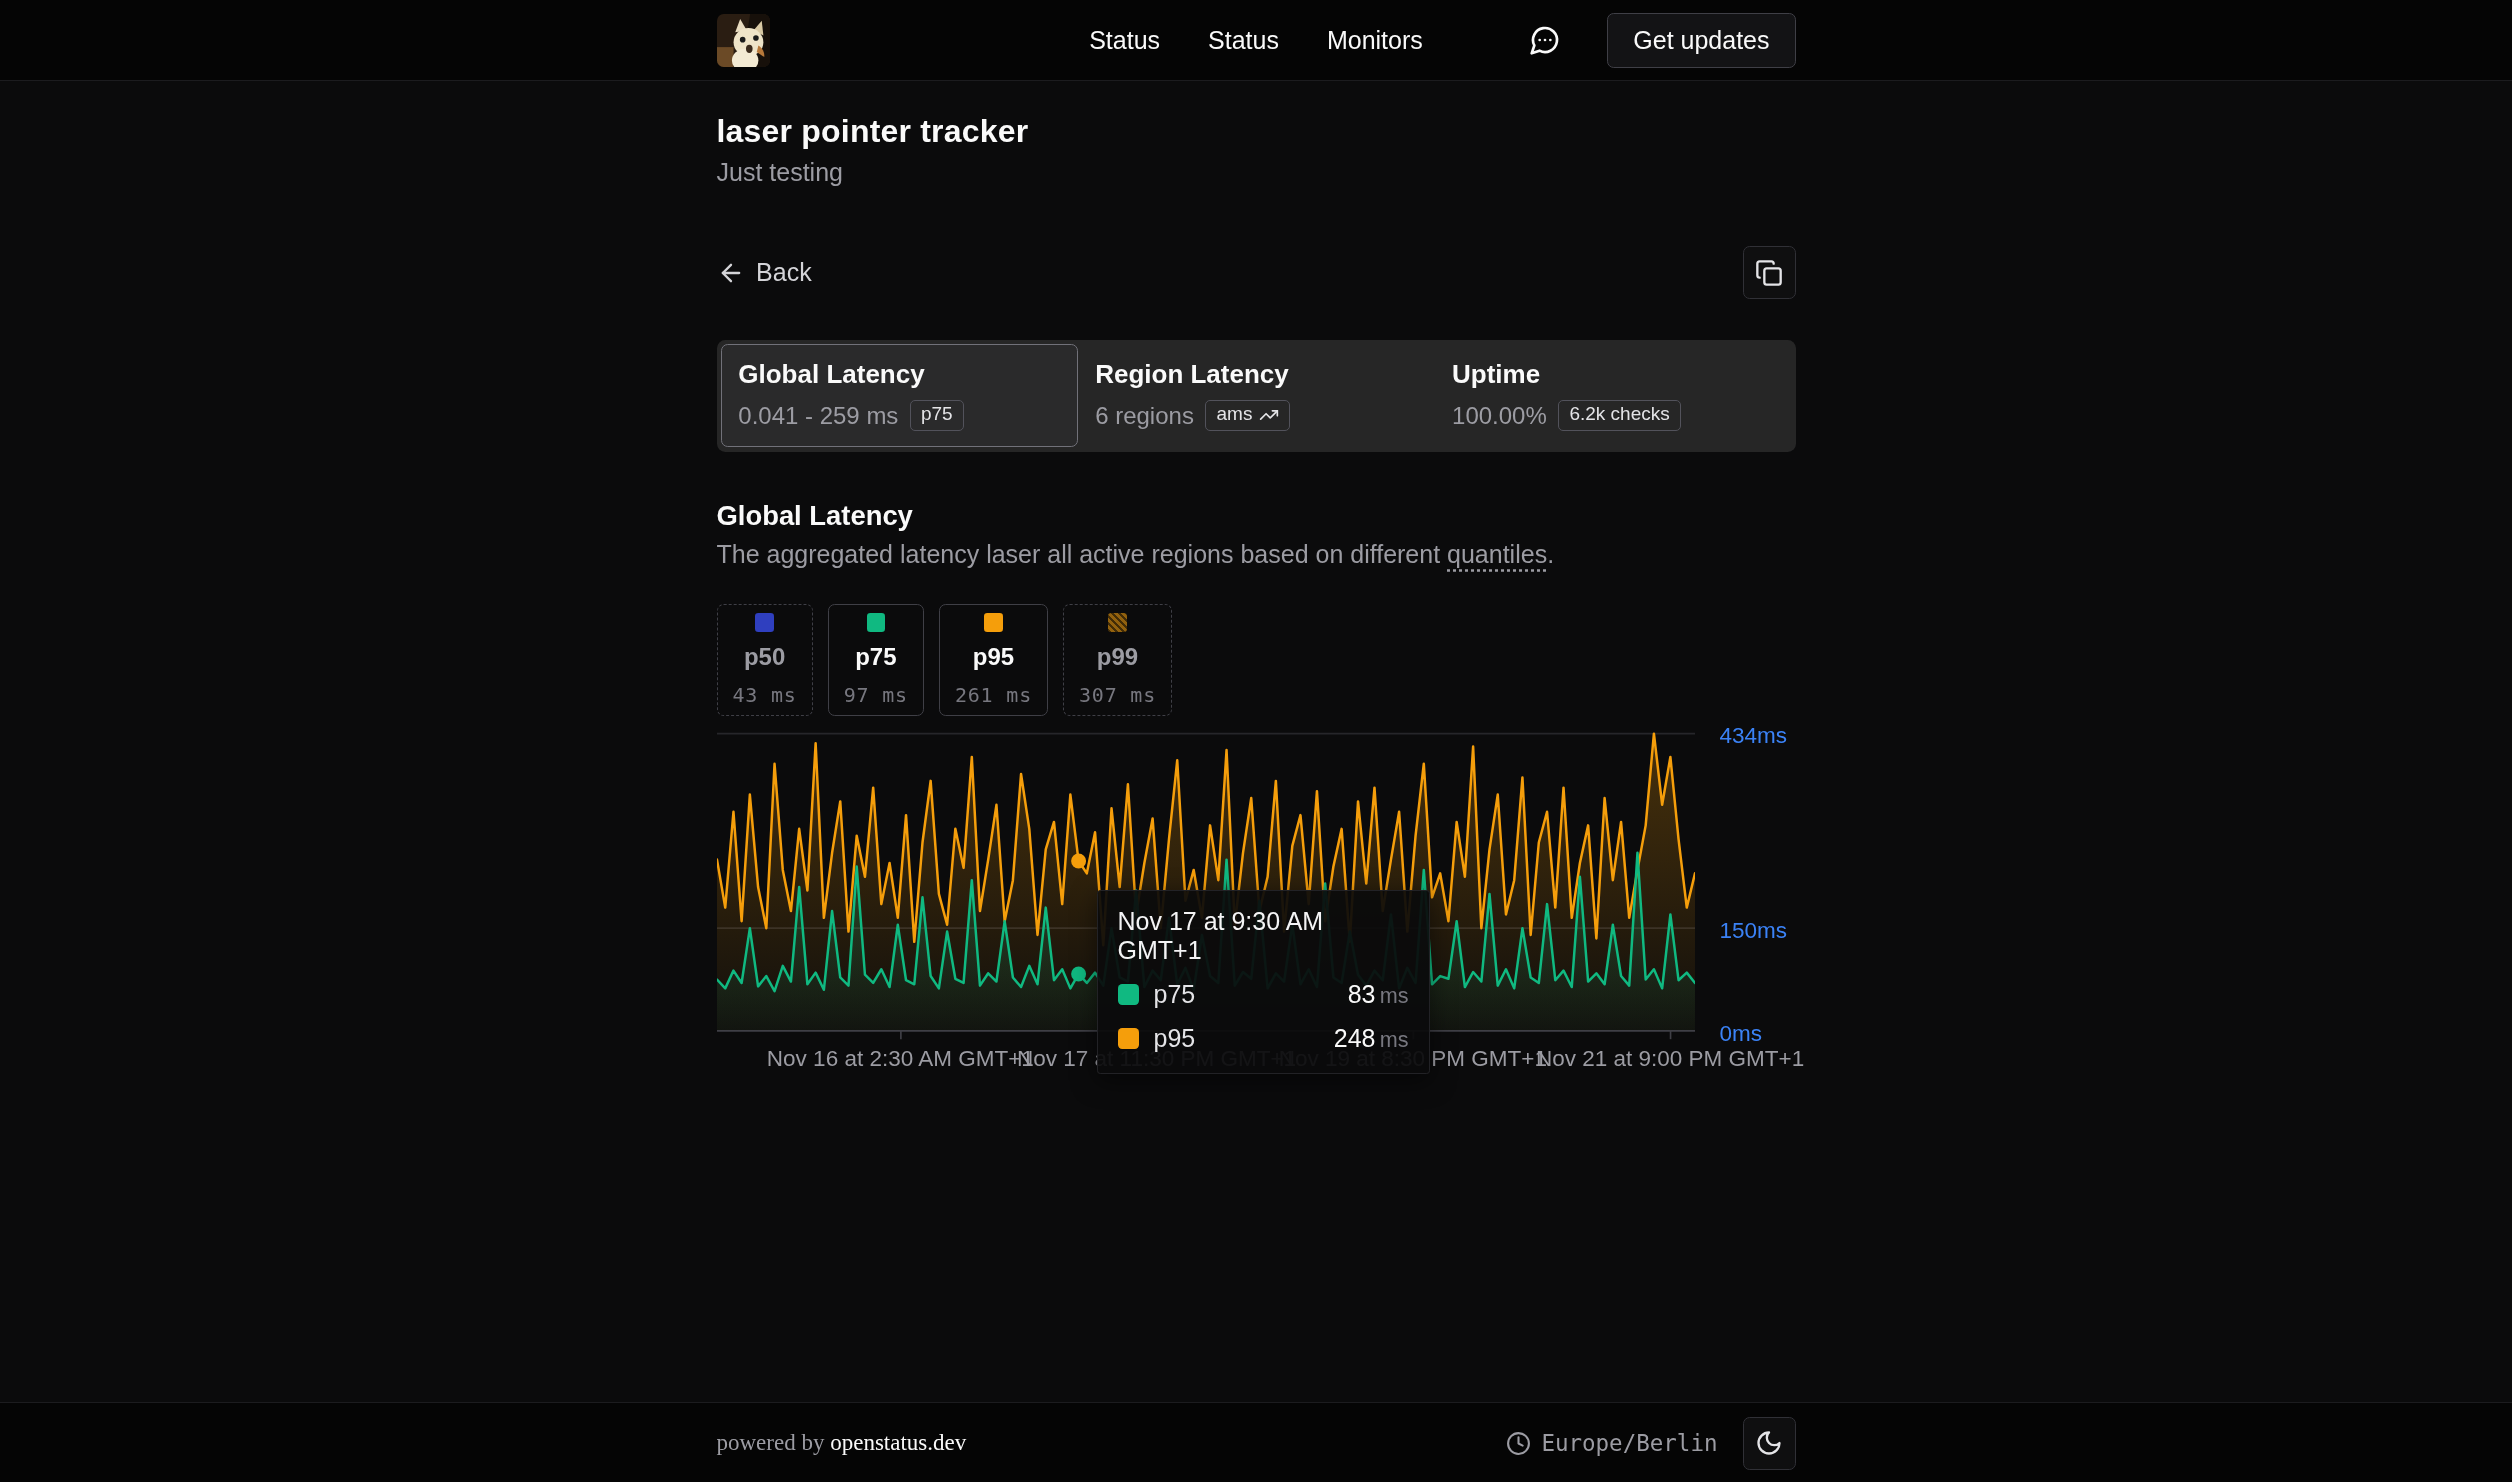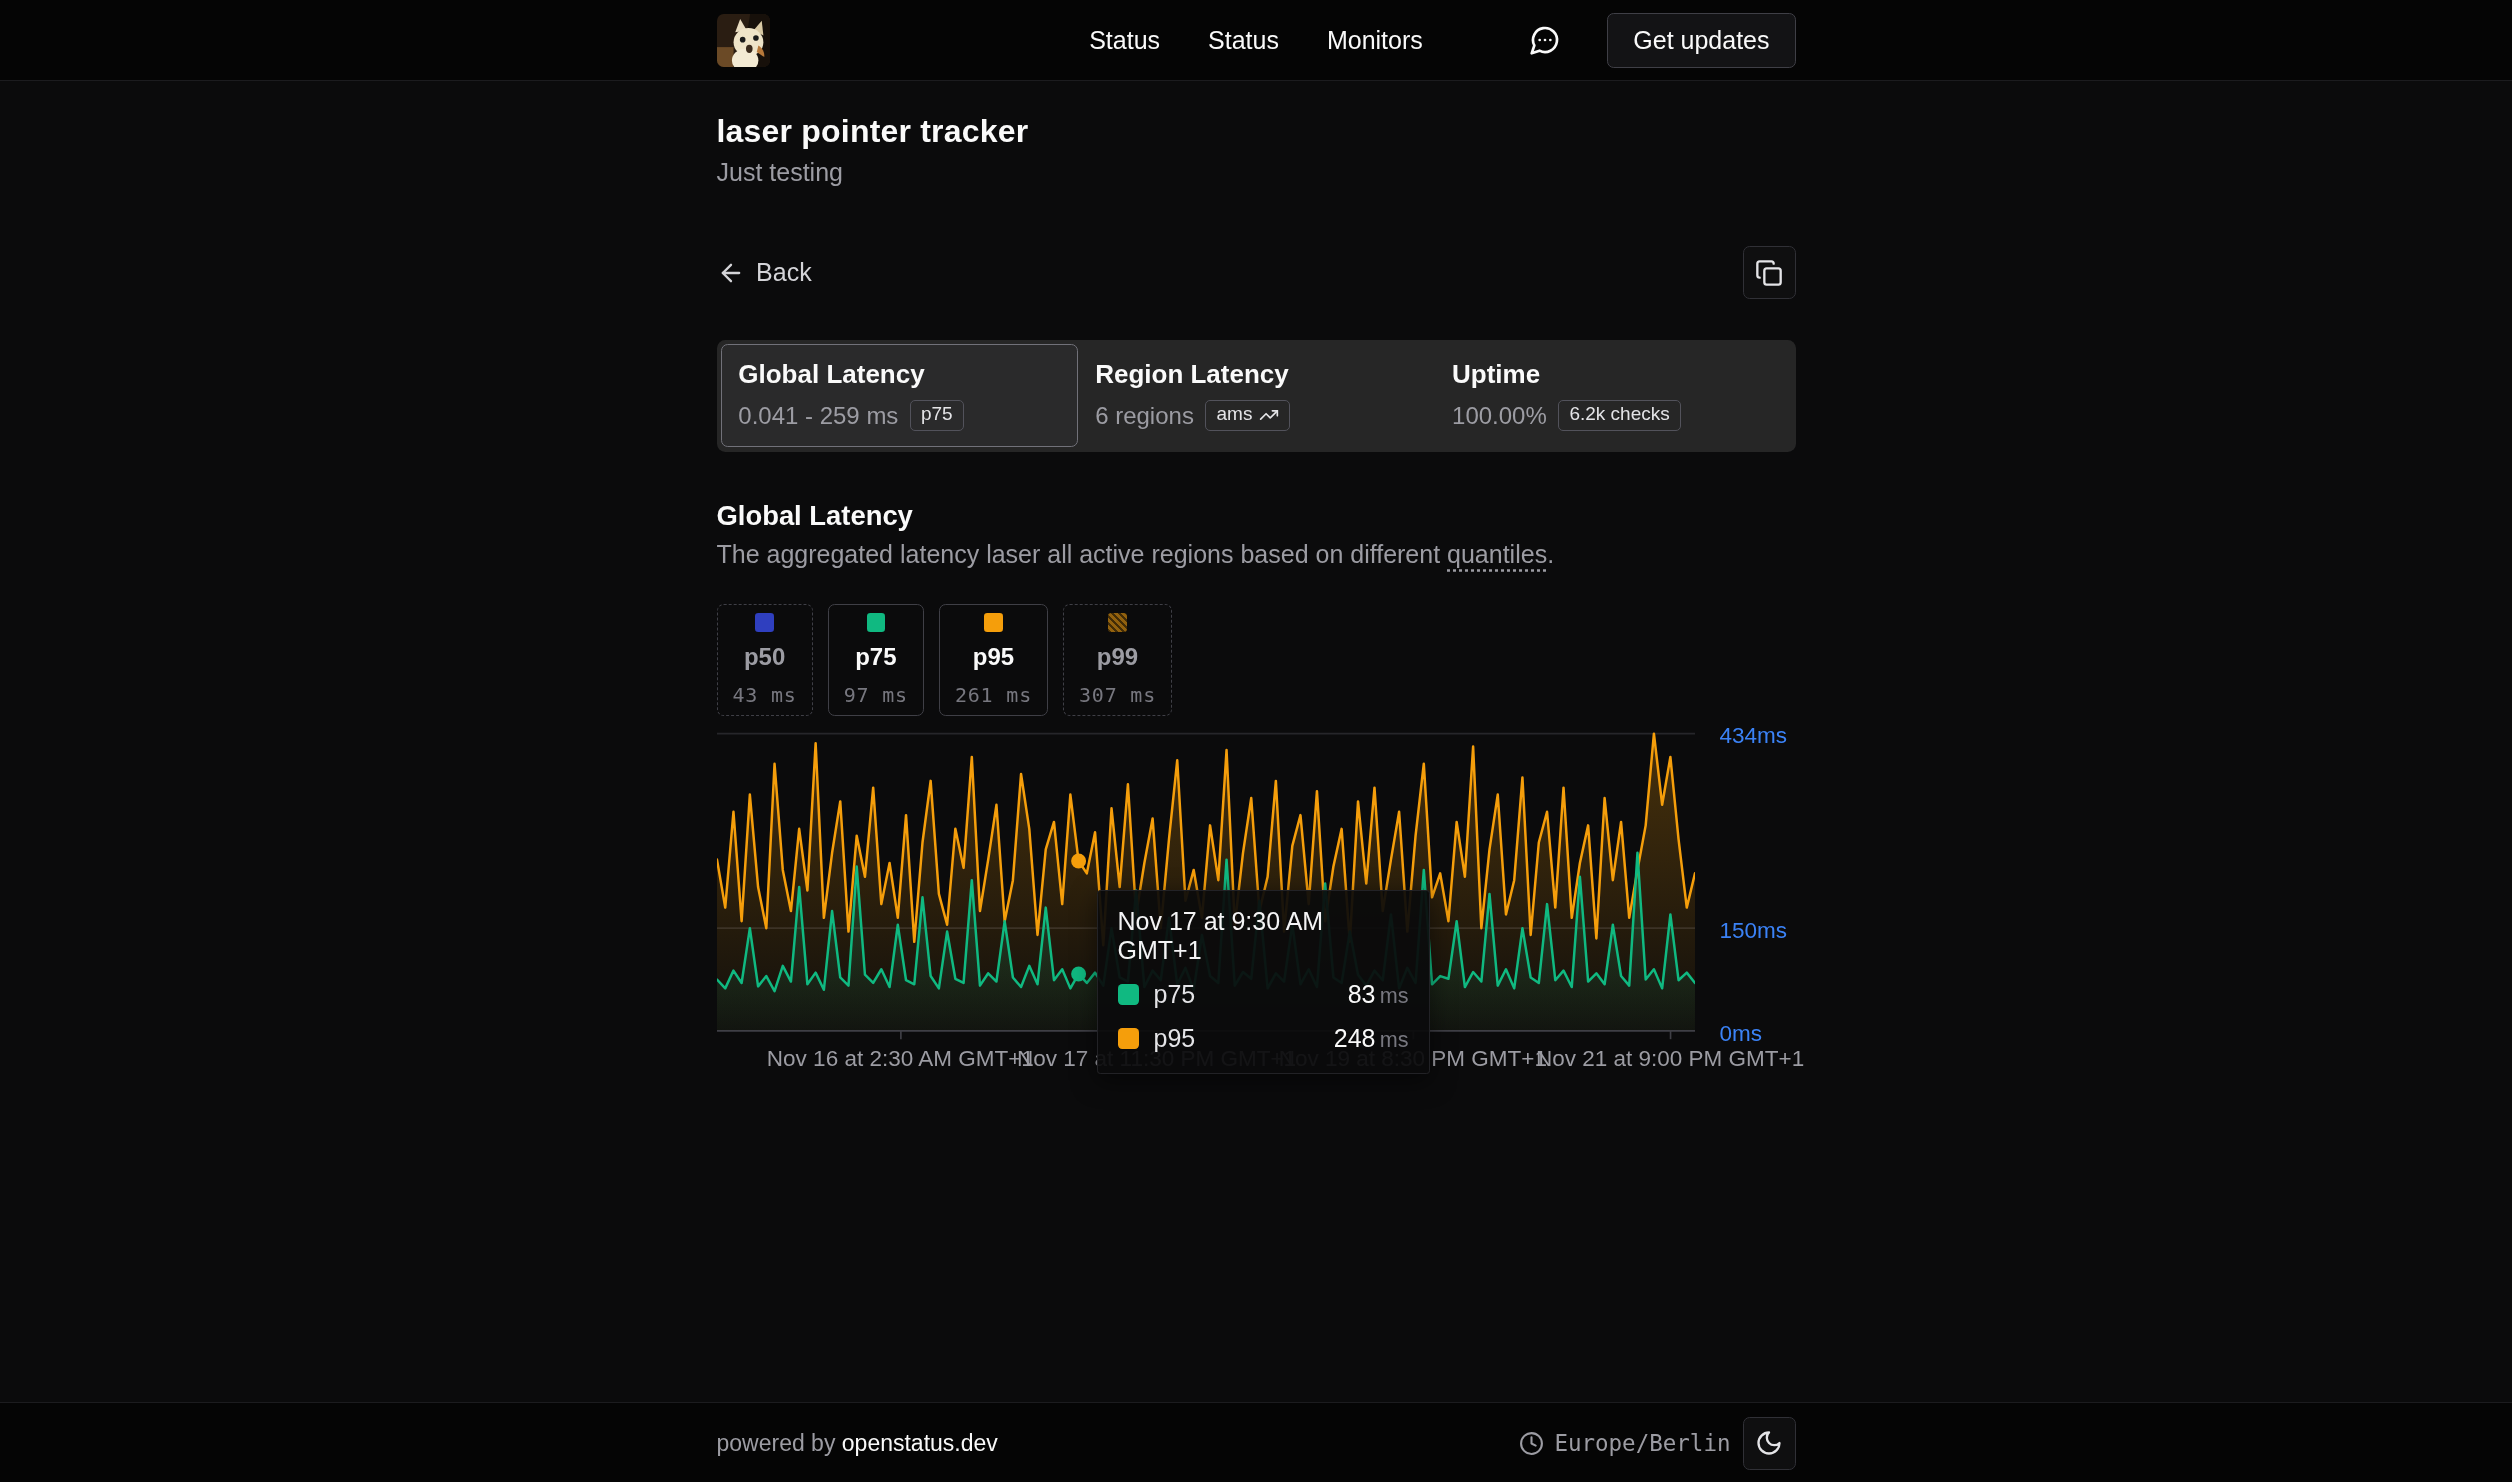--- a/index.html
+++ b/index.html
@@ -92,23 +92,23 @@
   .tooltip-title { font-size:25px; color:#f4f4f5; font-weight:400; }
   .tooltip-row { margin-top:15px; display:flex; align-items:center; gap:15px; }
   .tt-swatch { width:21px; height:21px; border-radius:4.2px; flex:0 0 auto; }
   .tt-label { font-size:25px; color:#e4e4e7; }
   .tt-value { margin-left:auto; font-size:25px; color:#fafafa; }
   .tt-unit { font-size:21.6px; color:#77777f; margin-left:4.2px; }
 
   
   .footer { height:81px; background:#050505; border-top:0.8px solid #1c1c1f; flex:0 0 auto; }
   .footer .container { height:100%; display:flex; align-items:center; }
-  .powered { font-family:Liberation Sans, sans-serif; font-size:23px; color:#9c9ca3; }
+  .powered { font-family:Liberation Serif, serif; font-size:23px; color:#9c9ca3; }
   .powered .brand { color:#fafafa; cursor:pointer; }
-  .footer-right { margin-left:auto; display:flex; align-items:center; gap:12px; }
+  .footer-right { margin-left:auto; display:flex; align-items:center; gap:25px; }
   .tz { display:flex; align-items:center; gap:10px; font-family:"DejaVu Sans Mono", monospace; font-size:22.5px; color:#9c9ca3; }
 </style>
 </head>
 <body>
 
 <div class="page">
 
   <header class="navbar">
     <div class="container">
       <a class="logo">

